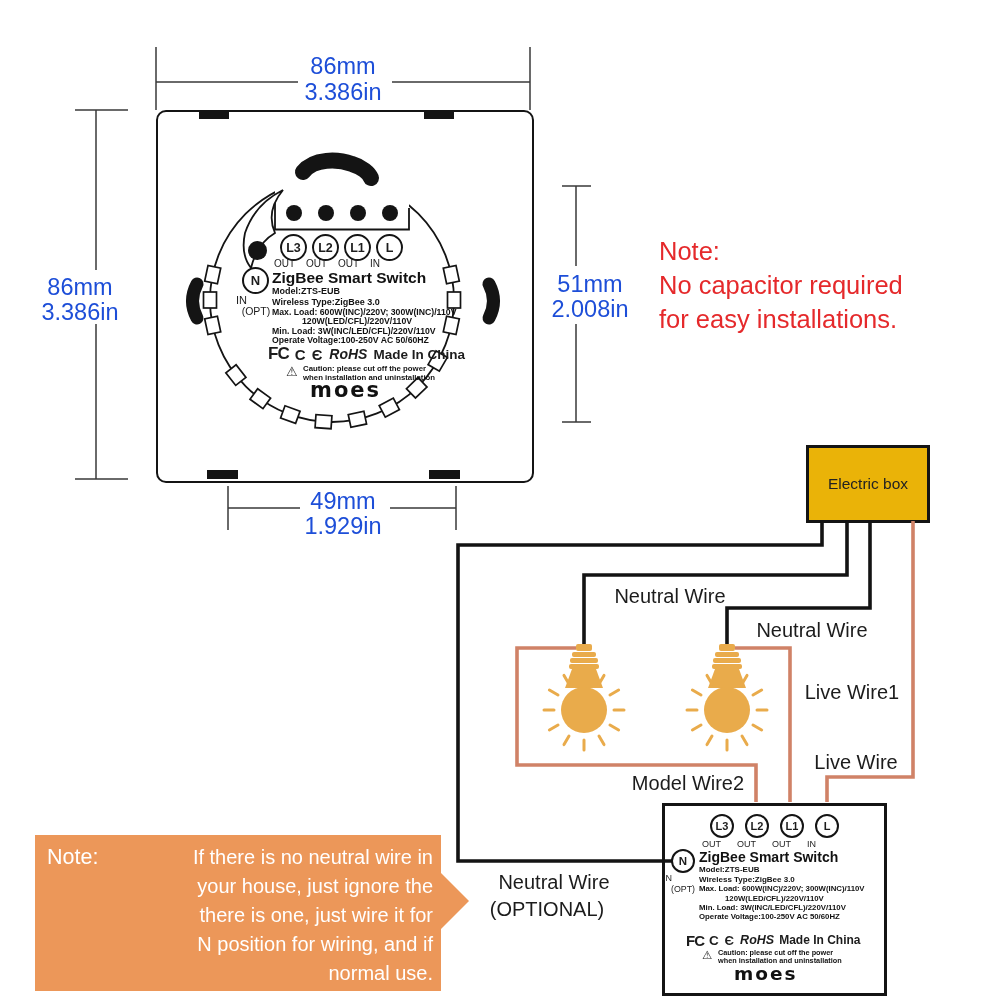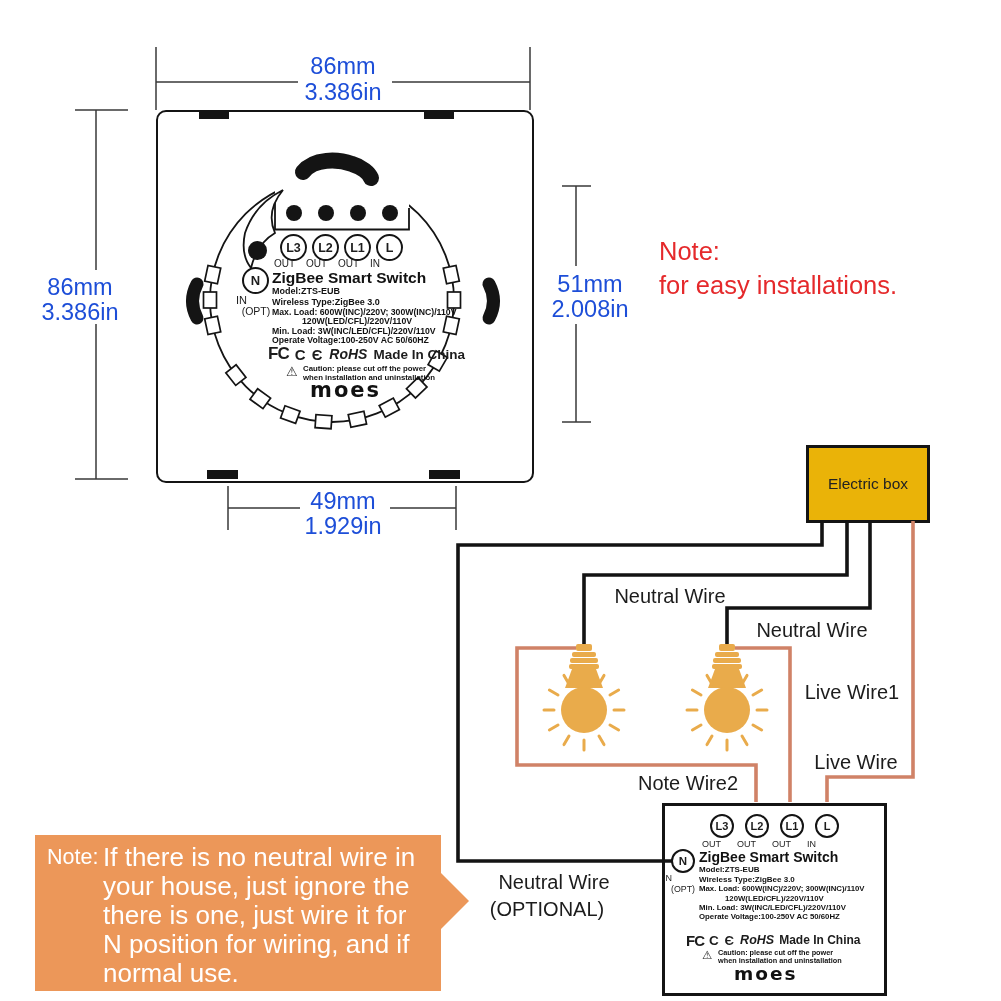--- a/index.html
+++ b/index.html
@@ -14,21 +14,21 @@
   .dot{background:#141414;border-radius:50%;}
   .tab{background:#141414;}
   .spec{color:#111;white-space:nowrap;}
   .tdir{font-weight:400;}
   .box{background:#eab308;border:3px solid #141414;box-sizing:border-box;}
   .certrow{display:flex;align-items:center;white-space:nowrap;}
   .brand{font-weight:700;letter-spacing:2px;text-align:left;color:#111;
          font-family:"DejaVu Sans","Liberation Sans",sans-serif;}
   .rednote{font-size:25.5px;line-height:34px;color:#e5292b;white-space:nowrap;}
   .orangebox{background:#ec9759;color:#fff;}
-  .orangebox .nline{font-size:26px;line-height:29px;text-align:left;}
+  .orangebox .nline{font-size:20px;line-height:29px;text-align:right;}
   svg{display:block;}
 </style>
 </head>
 <body>
 
 <div class="abs" style="left:156px;top:110px;width:374px;height:369px;border:2.5px solid #141414;border-radius:10px;background:#fff;z-index:1;"></div>
 
 <div class="abs tab" style="left:199px;top:110px;width:30px;height:9px;z-index:3;"></div>
 <div class="abs tab" style="left:424px;top:110px;width:30px;height:9px;z-index:3;"></div>
 <div class="abs tab" style="left:207px;top:470px;width:31px;height:9px;z-index:3;"></div>
@@ -194,28 +194,29 @@
 </div>
 
 <div class="abs" style="left:286px;top:364px;font-size:13px;z-index:3;">⚠</div>
 <div class="abs spec" style="left:303px;top:364px;font-size:7.8px;font-weight:700;z-index:3;">Caution: please cut off the power</div>
 <div class="abs spec" style="left:303px;top:373px;font-size:7.8px;font-weight:700;z-index:3;">when installation and uninstallation</div>
 
 <div class="abs brand" style="left:310px;top:378px;width:80px;font-size:21px;z-index:3;">moes</div>
 
 <div class="abs rednote" style="left:659px;top:234px;z-index:3;">
   <div>Note:</div>
+  <div>No capacitor required</div>
   <div>for easy installations.</div>
 </div>
 
 <div class="abs wirelabel" style="left:585px;top:585px;z-index:3;">Neutral Wire</div>
 <div class="abs wirelabel" style="left:727px;top:619px;z-index:3;">Neutral Wire</div>
 <div class="abs wirelabel" style="left:767px;top:681px;z-index:3;">Live Wire1</div>
 <div class="abs wirelabel" style="left:771px;top:751px;z-index:3;">Live Wire</div>
-<div class="abs wirelabel" style="left:603px;top:772px;z-index:3;">Note Wire2</div>
+<div class="abs wirelabel" style="left:603px;top:772px;z-index:3;">Model Wire2</div>
 <div class="abs wirelabel" style="left:469px;top:871px;z-index:3;">Neutral Wire</div>
 <div class="abs wirelabel" style="left:462px;top:898px;z-index:3;">(OPTIONAL)</div>
 
 <div class="abs term" style="left:710px;top:814px;width:24px;height:24px;font-size:11px;z-index:3;">
     <span>L3</span>
   </div>
 <div class="abs term" style="left:745px;top:814px;width:24px;height:24px;font-size:11px;z-index:3;">
     <span>L2</span>
   </div>
 <div class="abs term" style="left:780px;top:814px;width:24px;height:24px;font-size:11px;z-index:3;">

